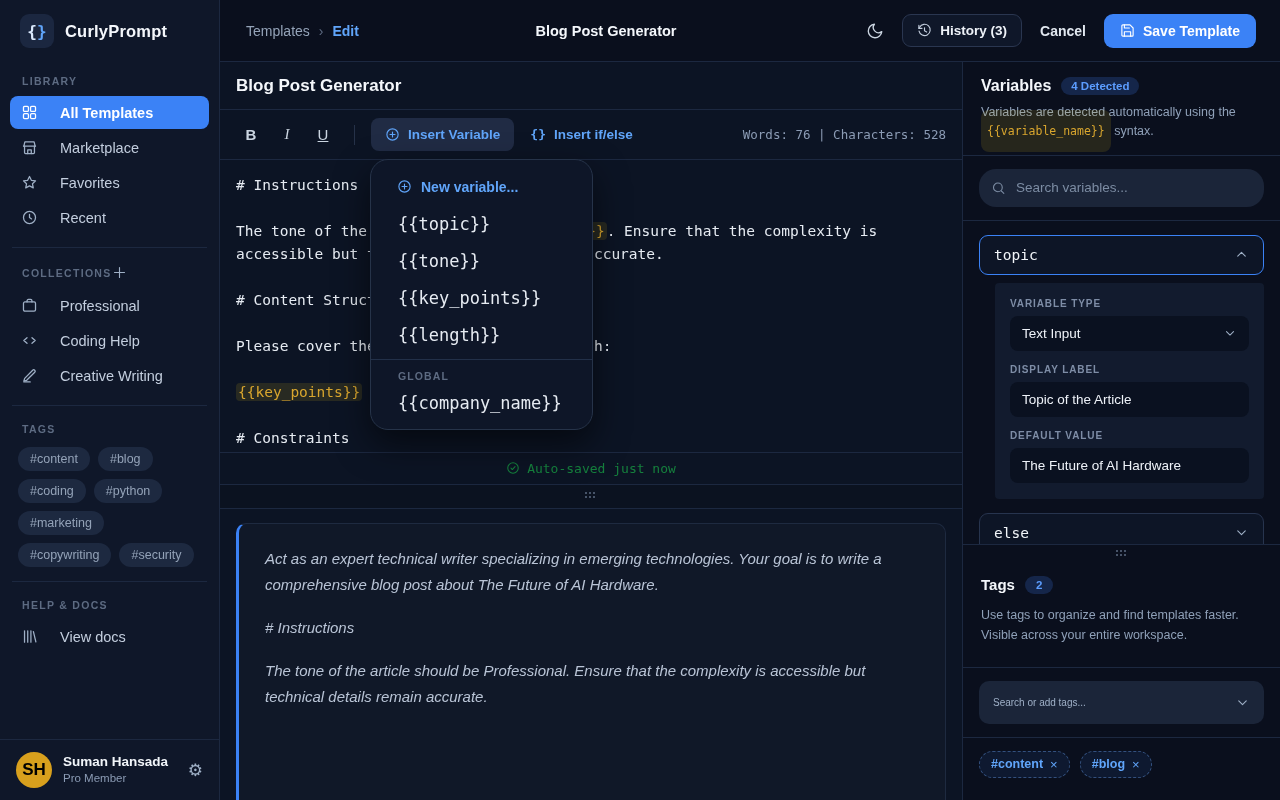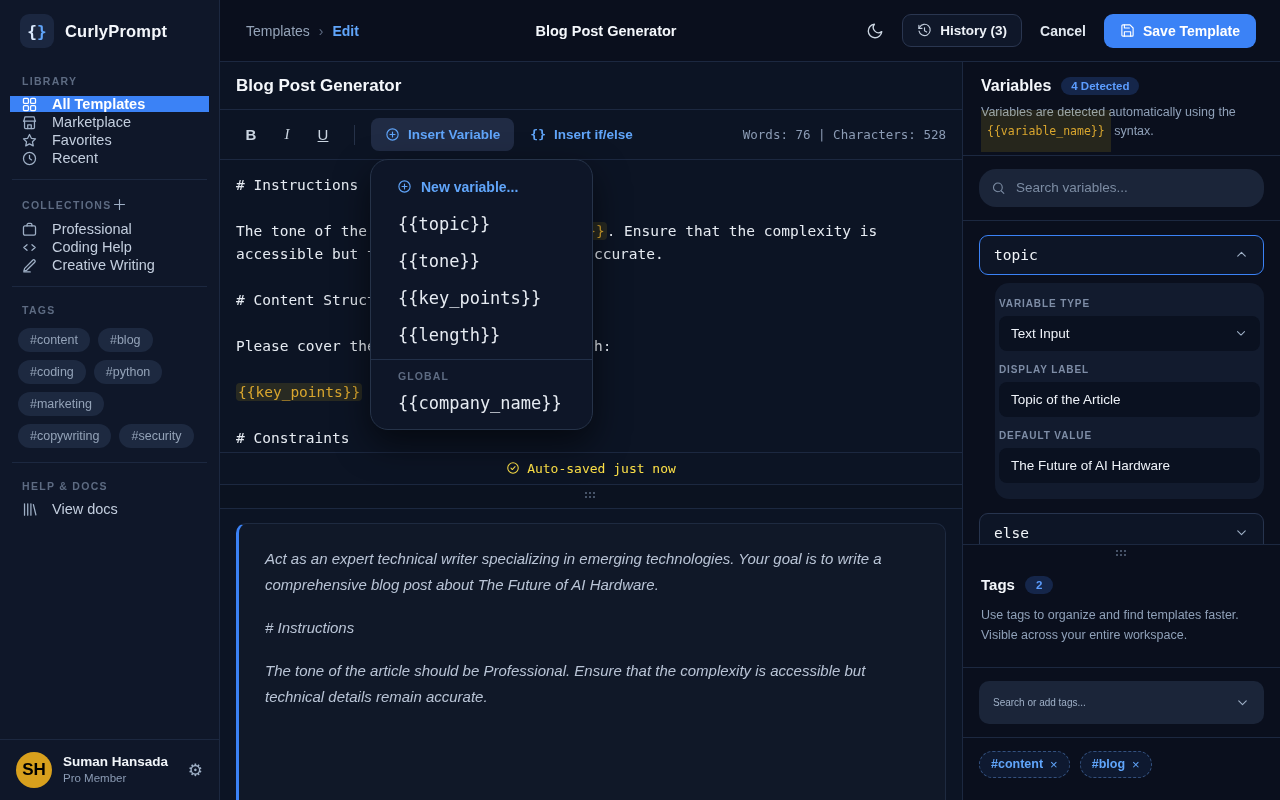--- a/index.html
+++ b/index.html
@@ -12,21 +12,21 @@
 
   
   .sidebar { width:220px; background:#0f1729; border-right:1px solid #1c2840; display:flex; flex-direction:column; }
   .logo-row { display:flex; align-items:center; gap:11px; padding:14px 20px 10px 20px; }
   .logo-box { width:34px; height:34px; border-radius:9px; background:#1b2740; display:flex; align-items:center; justify-content:center;
     font-family:"DejaVu Sans Mono", monospace; font-weight:bold; font-size:16px; }
   .logo-box .lb { color:#dbeafe; } .logo-box .rb { color:#60a5fa; }
   .app-name { font-weight:bold; font-size:16.5px; color:#f4f7fb; letter-spacing:.2px; }
   .section-label { padding:17px 22px 8px; font-size:10.5px; font-weight:bold; letter-spacing:1.3px; color:#5d6b82;
     display:flex; align-items:center; justify-content:flex-start; }
-  .nav-item { display:flex; align-items:center; gap:14px; height:16px; margin:1px 10px; padding:0 11px; border-radius:0;
+  .nav-item { display:flex; align-items:center; gap:22px; height:33px; margin:1px 10px; padding:0 11px; border-radius:8px;
     color:#c3cede; font-size:14.5px; cursor:pointer; }
   .nav-item .ic { width:17px; height:17px; color:#9fb0c6; }
   .nav-item.active { background:#3b82f6; color:#ffffff; font-weight:bold; }
   .nav-item.active .ic { color:#ffffff; }
   .side-divider { border-top:1px solid #1c2840; margin:12px 12px 0 12px; }
   .plus-btn { color:#9fb0c6; cursor:pointer; display:flex; }
   .plus-btn .ic { width:15px; height:15px; }
   .tag-wrap { display:flex; flex-wrap:wrap; gap:8px; padding:4px 16px 2px 18px; }
   .tag-pill { background:#1d2940; color:#94a3b8; border-radius:999px; padding:5px 12px; font-size:12.5px; cursor:pointer; }
   .sidebar-spacer { flex:1; }
@@ -76,21 +76,21 @@
   .ifelse-btn { display:flex; align-items:center; gap:8px; color:#60a5fa; font-size:13.5px; font-weight:bold;
     background:none; border:none; padding:8px 10px; cursor:pointer; font-family:inherit; }
   .braces { font-family:"DejaVu Sans Mono", monospace; font-weight:bold; font-size:13px; }
   .ed-stats { margin-left:auto; font-family:"DejaVu Sans Mono", monospace; font-size:12.5px; color:#8b9bb4; }
 
   .ed-body { flex:1; padding:14px 16px; font-family:"DejaVu Sans Mono", monospace; font-size:14.5px; line-height:23px; color:#e6ebf2; overflow:hidden; }
   .ed-p { margin-bottom:23px; white-space:pre-wrap; }
   .var-chip { color:#d9a62e; background:rgba(250,204,21,.12); border-radius:4px; padding:1px 2px; }
 
   .autosave-row { height:32px; border-top:1px solid #1c2840; display:flex; align-items:center; justify-content:center; gap:7px;
-    color:#fde047; font-family:"DejaVu Sans Mono", monospace; font-size:13px; }
+    color:#15803d; font-family:"DejaVu Sans Mono", monospace; font-size:13px; }
   .autosave-row .ic { width:14px; height:14px; }
   .h-splitter { height:25px; border-top:1px solid #1c2840; border-bottom:1px solid #1c2840; display:flex; align-items:center;
     justify-content:center; cursor:row-resize; background:#0b1220; }
   .dots6 { display:grid; grid-template-columns:repeat(3,4px); grid-template-rows:repeat(2,4px); }
   .dots6 i { width:2px; height:2px; border-radius:50%; background:#5d6b82; }
 
   .preview-bar { height:40px; display:flex; align-items:center; padding:0 16px; border-bottom:1px solid #1c2840; }
   .preview-label { display:flex; align-items:center; gap:9px; font-size:12.5px; font-weight:bold; letter-spacing:1.2px; color:#eef2f8; }
   .preview-label .ic { width:16px; height:16px; color:#3b82f6; }
   .variants-btn { margin-left:auto; display:flex; align-items:center; gap:8px; border:1px solid #2a3650; background:#0f1729;
@@ -112,34 +112,34 @@
   .vm-global { padding:10px 27px 2px; font-size:10.5px; font-weight:bold; letter-spacing:1.1px; color:#5d6b82; }
 
   
   .vars-panel { flex:1; background:#0a0f1d; display:flex; flex-direction:column; overflow:hidden; }
   .vp-head { padding:15px 18px 13px; border-bottom:1px solid #1c2840; }
   .vp-title-row { display:flex; align-items:center; gap:10px; }
   .vp-title { font-size:16px; font-weight:bold; color:#f4f7fb; }
   .vp-badge { background:#15264a; color:#5c9dff; font-size:11.5px; font-weight:bold; border-radius:999px; padding:3px 10px; }
   .vp-desc { margin-top:8px; font-size:12.5px; line-height:1.55; color:#8fa0b8; }
   .inline-code { font-family:"DejaVu Sans Mono", monospace; font-size:11.5px; color:#d9a62e; background:rgba(250,204,21,.12);
-    border-radius:0; padding:14px 6px; }
+    border-radius:8px; padding:14px 6px; }
   .vp-search-wrap { padding:13px 16px; border-bottom:1px solid #1c2840; }
   .search-box { position:relative; }
   .search-box .ic { position:absolute; left:12px; top:50%; transform:translateY(-50%); width:15px; height:15px; color:#7c8ca3; }
   .search-box input { width:100%; height:38px; background:#1b2539; border:none; border-radius:17px; padding:0 12px 0 37px;
     color:#e2e8f0; font-size:13.5px; font-family:inherit; outline:none; }
   .search-box input::placeholder { color:#7c8ca3; }
   .vp-scroll { height:323px; overflow:hidden; padding:14px 16px 0; }
   .acc-header { display:flex; align-items:center; justify-content:space-between; height:40px; padding:0 14px; border-radius:9px;
     background:#0d1526; border:1px solid #27344e; cursor:pointer; margin-bottom:8px; }
   .acc-header.open { border-color:#3b82f6; }
   .acc-name { font-family:"DejaVu Sans Mono", monospace; font-size:14.5px; color:#f1f5f9; }
   .acc-header .ic { width:15px; height:15px; color:#9fb0c6; }
-  .acc-body { margin:0 0 14px 16px; background:#121b2e; border-radius:14px; padding:15px 4px 16px; }
+  .acc-body { margin:0 0 14px 16px; background:#121b2e; border-radius:4px; padding:15px 15px 16px; }
   .field-label { font-size:10px; font-weight:bold; letter-spacing:.9px; color:#7e8da6; margin:13px 0 7px; }
   .field-label:first-child { margin-top:0; }
   .select-box { display:flex; align-items:center; justify-content:space-between; height:35px; background:#0a1120; border-radius:8px;
     padding:0 12px; font-size:13.5px; color:#eef2f8; cursor:pointer; }
   .select-box .ic { width:14px; height:14px; color:#9fb0c6; }
   .field-input { width:100%; height:35px; background:#0a1120; border:none; border-radius:8px; padding:0 12px; color:#eef2f8;
     font-size:13.5px; font-family:inherit; outline:none; }
   .v-splitter { height:20px; border-top:1px solid #1c2840; display:flex; align-items:center; justify-content:center; cursor:row-resize; }
 
   .tags-head { padding:12px 18px 12px; }

